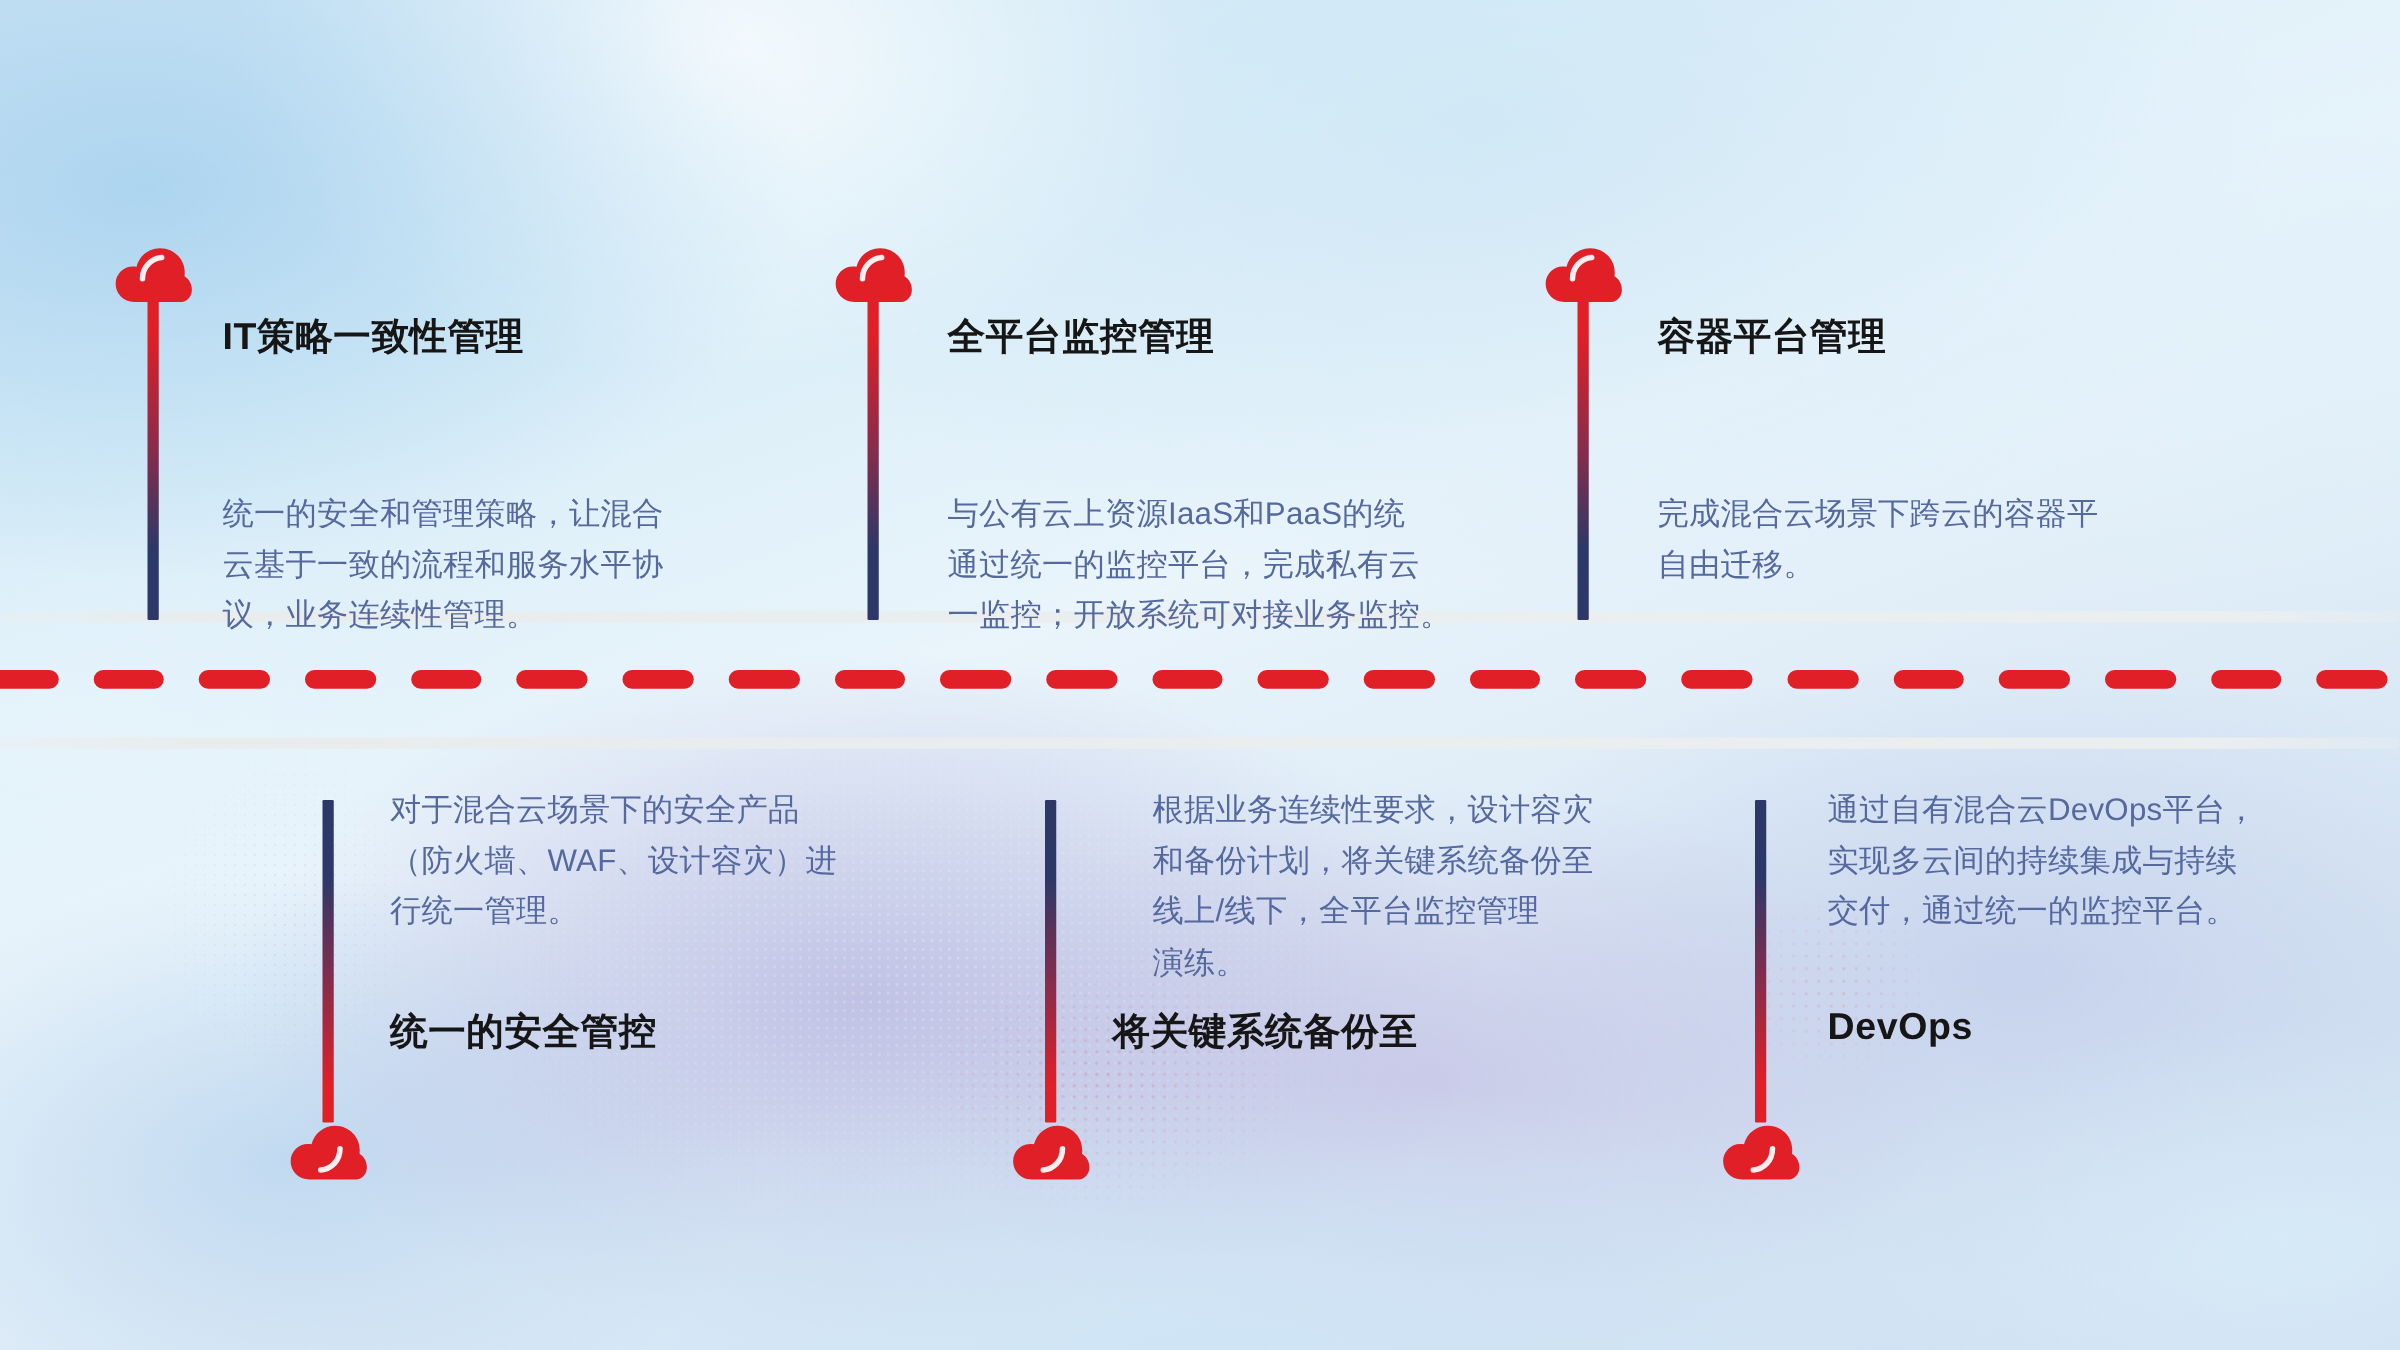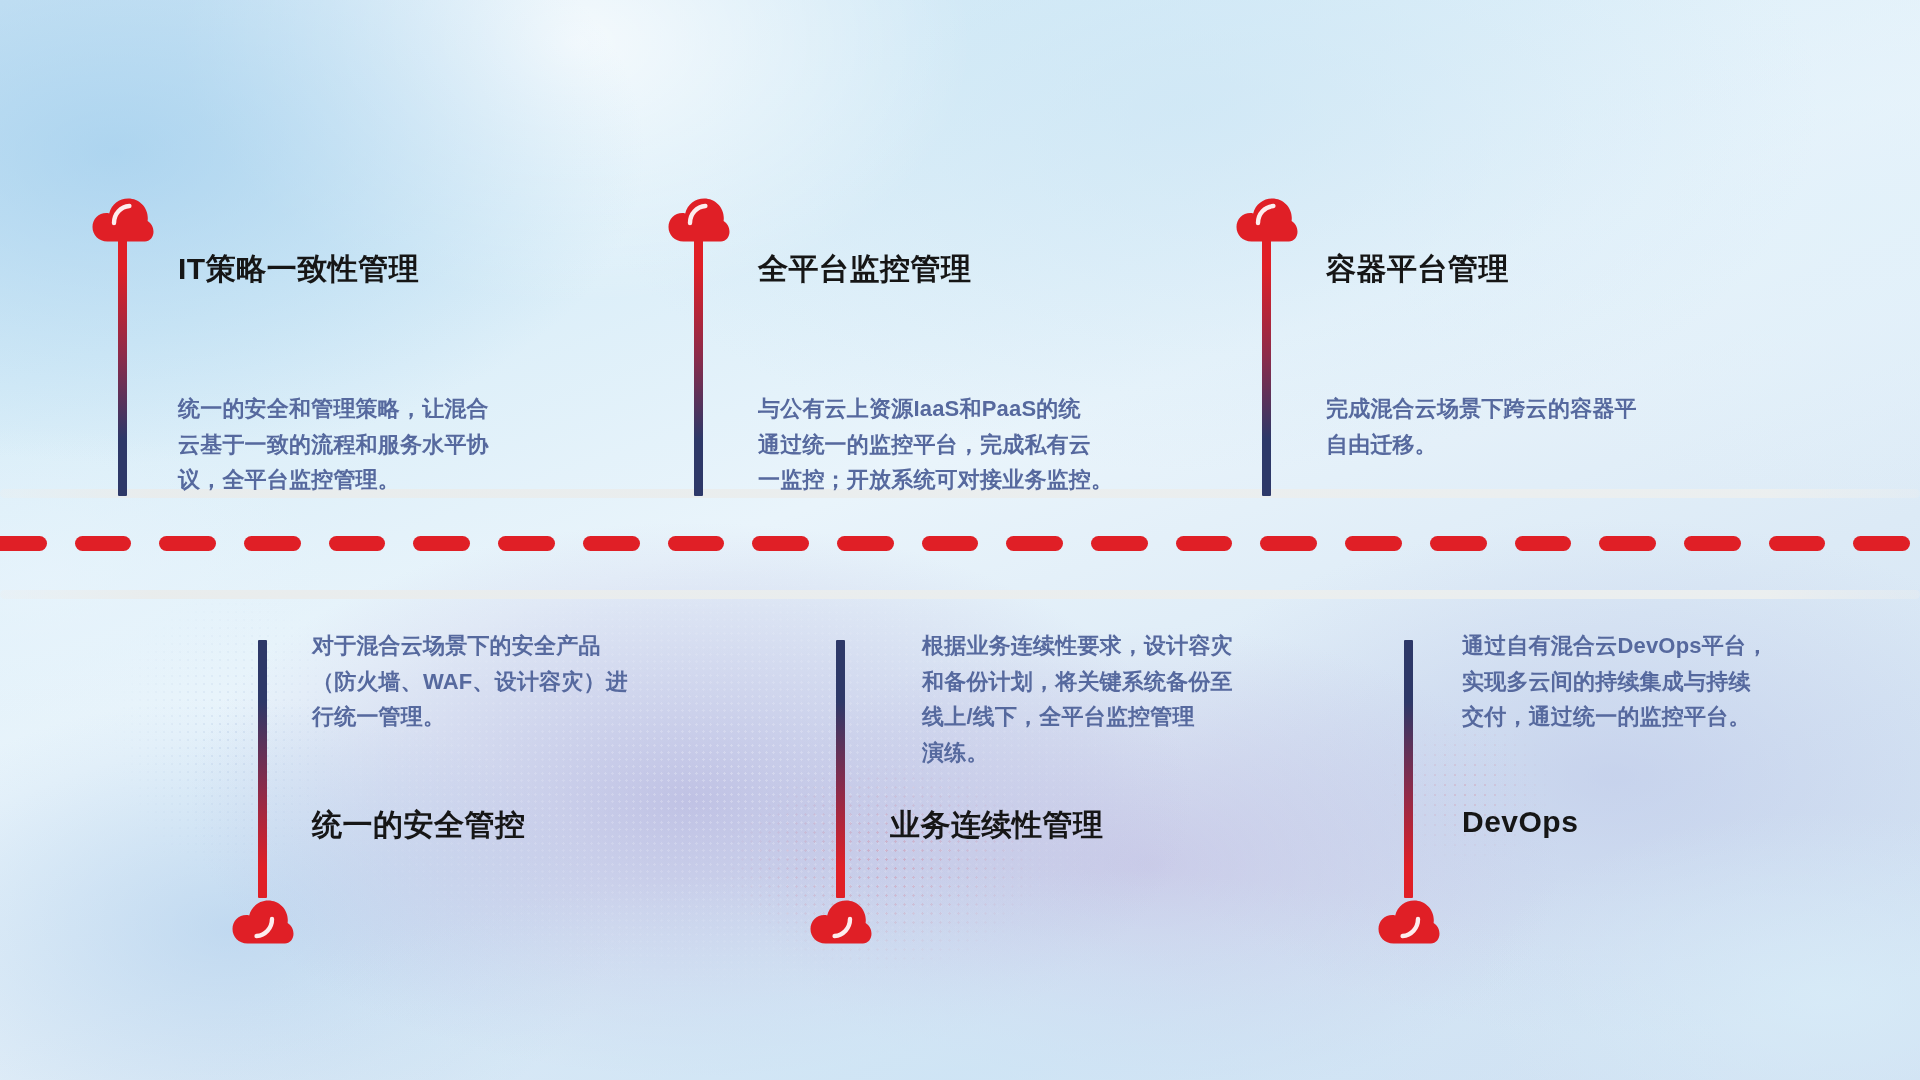--- a/index.html
+++ b/index.html
@@ -50,21 +50,21 @@
   .rail-top{top:0;}
   .rail-bottom{top:101px;}
   #dashline{position:absolute;left:0;right:0;top:47px;height:15px;}
   .dash{position:absolute;top:0;height:15px;border-radius:8px;background:#e01f26;}
 
   
   .col{position:absolute;}
   .cloud{position:absolute;width:62px;height:44px;}
   .stem{position:absolute;width:9px;border-radius:1px;}
   .title{font-size:30px;font-weight:bold;color:#161616;letter-spacing:.5px;white-space:nowrap;}
-  .body{font-size:22px;line-height:1.62;color:#56699e;letter-spacing:.2px;font-weight:bold;}
+  .body{font-size:25px;line-height:1.62;color:#56699e;letter-spacing:.2px;}
   .body p{margin:0;}
 </style>
 </head>
 <body>
 
 <div id="bg">
   <div class="bglayer b1"></div>
   <div class="bglayer b2"></div>
   <div class="bglayer b3"></div>
   <div class="bglayer b4"></div>
@@ -108,21 +108,21 @@
     <div class="col" style="left: 0px; width: 560px; height: 480px;">
       <div class="cloud" style="left: 92px; top: 162px;"><svg viewBox="0 0 62 44" width="62" height="44">
           <path d="M15.5 43.5 C6.6 43.5 0.5 36.9 0.5 29.0 C0.5 21.3 6.6 15.1 14.3 15.1 C15.3 15.1 16.3 15.2 17.2 15.4 C19.4 6.5 27.2 0.5 36.2 0.5 C47.0 0.5 55.8 9.2 55.8 20.0 C55.8 21.0 55.7 22.0 55.6 22.9 C59.3 25.2 61.5 29.3 61.5 33.8 C61.5 39.2 57.8 43.5 52.9 43.5 Z" fill="#e01f26"></path>
           <path d="M22.0 25.0 C22.0 15.8 28.8 8.6 37.4 8.0" stroke="#ffffff" stroke-width="4.4" stroke-linecap="round" fill="none" opacity="0.92" transform=""></path>
         </svg></div>
       <div class="stem" style="left: 118px; top: 200px; height: 260px; background: linear-gradient(rgb(224, 31, 38) 0%, rgb(224, 31, 38) 12%, rgb(140, 43, 74) 46%, rgb(45, 56, 104) 78%, rgb(45, 56, 104) 100%);"></div>
       <div class="title" style="position: absolute; left: 178px; top: 213px;">IT策略一致性管理</div>
       <div class="body" style="position: absolute; left: 178px; top: 355px; width: 440px;">
         <p>统一的安全和管理策略，让混合</p>
         <p>云基于一致的流程和服务水平协</p>
-        <p>议，全平台监控管理。</p>
+        <p>议，业务连续性管理。</p>
       </div>
     </div>
     <div class="col" style="left: 0px; width: 560px; height: 480px;">
       <div class="cloud" style="left: 668px; top: 162px;"><svg viewBox="0 0 62 44" width="62" height="44">
           <path d="M15.5 43.5 C6.6 43.5 0.5 36.9 0.5 29.0 C0.5 21.3 6.6 15.1 14.3 15.1 C15.3 15.1 16.3 15.2 17.2 15.4 C19.4 6.5 27.2 0.5 36.2 0.5 C47.0 0.5 55.8 9.2 55.8 20.0 C55.8 21.0 55.7 22.0 55.6 22.9 C59.3 25.2 61.5 29.3 61.5 33.8 C61.5 39.2 57.8 43.5 52.9 43.5 Z" fill="#e01f26"></path>
           <path d="M22.0 25.0 C22.0 15.8 28.8 8.6 37.4 8.0" stroke="#ffffff" stroke-width="4.4" stroke-linecap="round" fill="none" opacity="0.92" transform=""></path>
         </svg></div>
       <div class="stem" style="left: 694px; top: 200px; height: 260px; background: linear-gradient(rgb(224, 31, 38) 0%, rgb(224, 31, 38) 12%, rgb(140, 43, 74) 46%, rgb(45, 56, 104) 78%, rgb(45, 56, 104) 100%);"></div>
       <div class="title" style="position: absolute; left: 758px; top: 213px;">全平台监控管理</div>
       <div class="body" style="position: absolute; left: 758px; top: 355px; width: 470px;">
@@ -158,21 +158,21 @@
         <p>（防火墙、WAF、设计容灾）进</p>
         <p>行统一管理。</p>
       </div>
     </div>
     <div class="col" style="left: 0px; width: 620px; height: 380px;">
       <div class="cloud" style="left: 810px; top: 290px;"><svg viewBox="0 0 62 44" width="62" height="44">
           <path d="M15.5 43.5 C6.6 43.5 0.5 36.9 0.5 29.0 C0.5 21.3 6.6 15.1 14.3 15.1 C15.3 15.1 16.3 15.2 17.2 15.4 C19.4 6.5 27.2 0.5 36.2 0.5 C47.0 0.5 55.8 9.2 55.8 20.0 C55.8 21.0 55.7 22.0 55.6 22.9 C59.3 25.2 61.5 29.3 61.5 33.8 C61.5 39.2 57.8 43.5 52.9 43.5 Z" fill="#e01f26"></path>
           <path d="M22.0 25.0 C22.0 15.8 28.8 8.6 37.4 8.0" stroke="#ffffff" stroke-width="4.4" stroke-linecap="round" fill="none" opacity="0.92" transform="rotate(180 31 22)"></path>
         </svg></div>
       <div class="stem" style="left: 836px; top: 30px; height: 258px; background: linear-gradient(rgb(45, 56, 104) 0%, rgb(45, 56, 104) 24%, rgb(140, 43, 74) 58%, rgb(224, 31, 38) 88%, rgb(224, 31, 38) 100%);"></div>
-      <div class="title" style="position: absolute; left: 890px; top: 195px;">业务连续性管理</div>
+      <div class="title" style="position: absolute; left: 890px; top: 195px;">将关键系统备份至</div>
       <div class="body" style="position: absolute; left: 890px; top: 18px; width: 430px; margin-left: 32px;">
         <p>根据业务连续性要求，设计容灾</p>
         <p>和备份计划，将关键系统备份至</p>
         <p>线上/线下，全平台监控管理</p>
         <p>演练。</p>
       </div>
     </div>
     <div class="col" style="left: 0px; width: 620px; height: 380px;">
       <div class="cloud" style="left: 1378px; top: 290px;"><svg viewBox="0 0 62 44" width="62" height="44">
           <path d="M15.5 43.5 C6.6 43.5 0.5 36.9 0.5 29.0 C0.5 21.3 6.6 15.1 14.3 15.1 C15.3 15.1 16.3 15.2 17.2 15.4 C19.4 6.5 27.2 0.5 36.2 0.5 C47.0 0.5 55.8 9.2 55.8 20.0 C55.8 21.0 55.7 22.0 55.6 22.9 C59.3 25.2 61.5 29.3 61.5 33.8 C61.5 39.2 57.8 43.5 52.9 43.5 Z" fill="#e01f26"></path>

